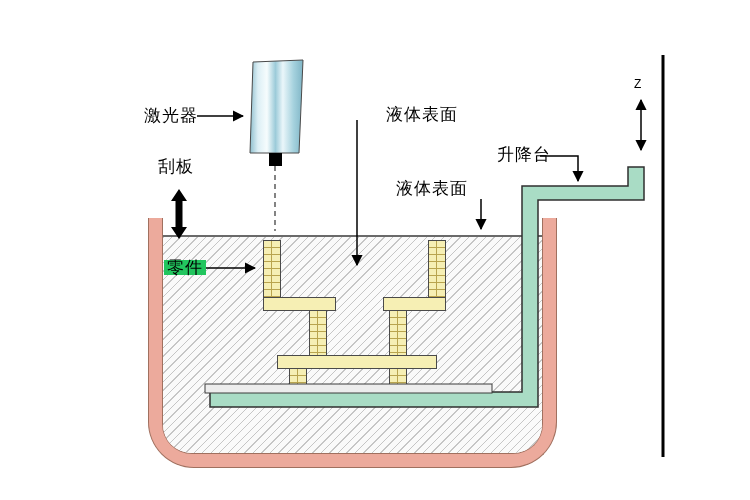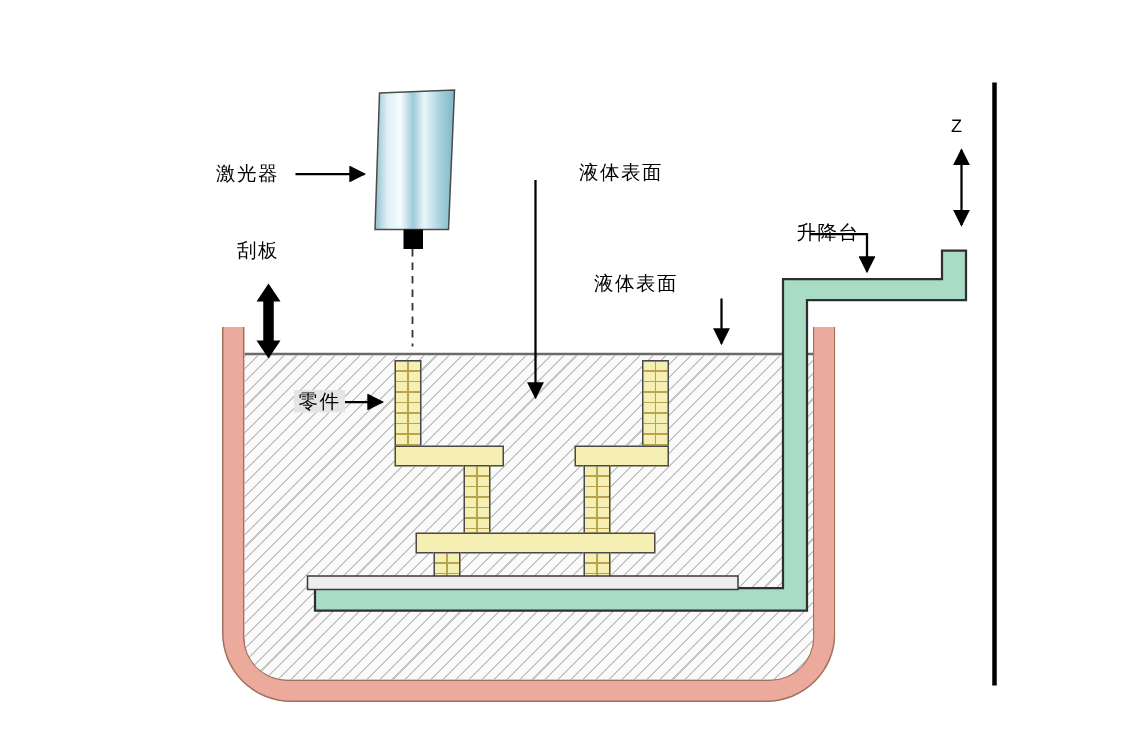--- a/index.html
+++ b/index.html
@@ -1,24 +1,24 @@
 <!DOCTYPE html>
 <html><head>
 <meta charset="utf-8">
 <style>
   html,body{margin:0;padding:0;background:#fff;}
   .canvas{
     position:relative;width:750px;height:500px;background:#fff;
     font-family:"Liberation Sans","DejaVu Sans",sans-serif;overflow:hidden;
   }
   .label{
-    position:absolute;font-size:13px;color:#000;white-space:nowrap;
+    position:absolute;font-size:17px;color:#000;white-space:nowrap;
     letter-spacing:1px;line-height:15px;z-index:10;
   }
-  .label.boxed{background:#e5e5e5;padding:0 3px;margin-left:32px;}
+  .label.boxed{background:#22c55e;padding:0 3px;}
   
   .tank-outer{
     position:absolute;left:148px;top:218px;width:409px;height:250px;
     background:#ecaa9c;border:1px solid #a0705f;border-top:none;
     border-radius:0 0 46px 46px;box-sizing:border-box;z-index:1;
   }
   .tank-inner{
     position:absolute;left:162px;top:218px;width:381px;height:236px;
     background:#fff;border:1px solid #a0705f;border-top:none;
     border-radius:0 0 30px 30px;box-sizing:border-box;z-index:2;
@@ -95,16 +95,16 @@
     <line x1="481" y1="199" x2="481" y2="229" stroke="#000" stroke-width="1.5" marker-end="url(#ah)"></line>
     <polyline points="540,156 578,156 578,181" fill="none" stroke="#000" stroke-width="1.5" marker-end="url(#ah)"></polyline>
     <line x1="641" y1="100" x2="641" y2="150" stroke="#000" stroke-width="1.5" marker-start="url(#ah)" marker-end="url(#ah)"></line>
   </svg>
 
   <div class="label" style="left:144px;top:108px;">激光器</div>
   <div class="label" style="left:158px;top:160px;font-family:Liberation Mono, monospace;">刮板</div>
   <div class="label boxed" style="left:164px;top:260px;">零件</div>
   <div class="label" style="left:386px;top:107px;">液体表面</div>
   <div class="label" style="left:396px;top:181px;">液体表面</div>
-  <div class="label" style="left:497px;top:147px;margin-left:34px;">升降台</div>
+  <div class="label" style="left:497px;top:147px;">升降台</div>
   <div class="label" style="left:634px;top:77px;font-size:12px;">Z</div>
 
 </div>
 
 </body></html>

